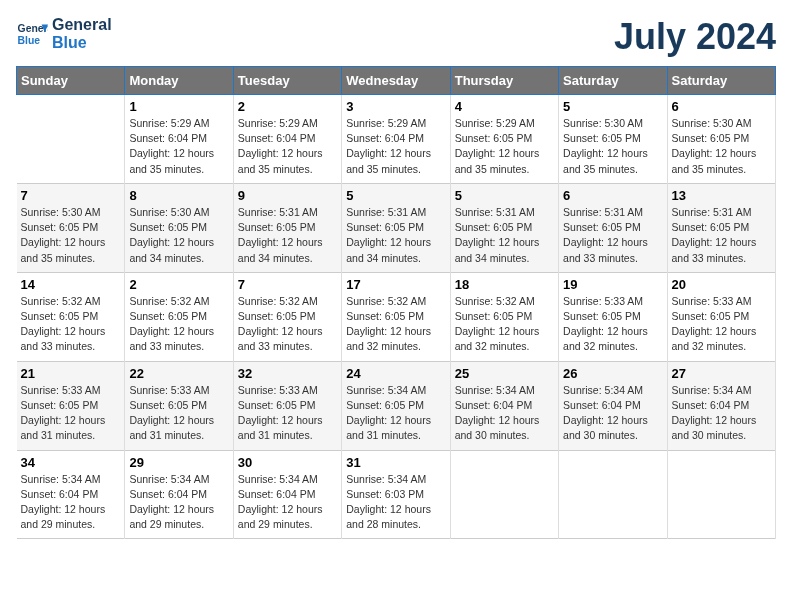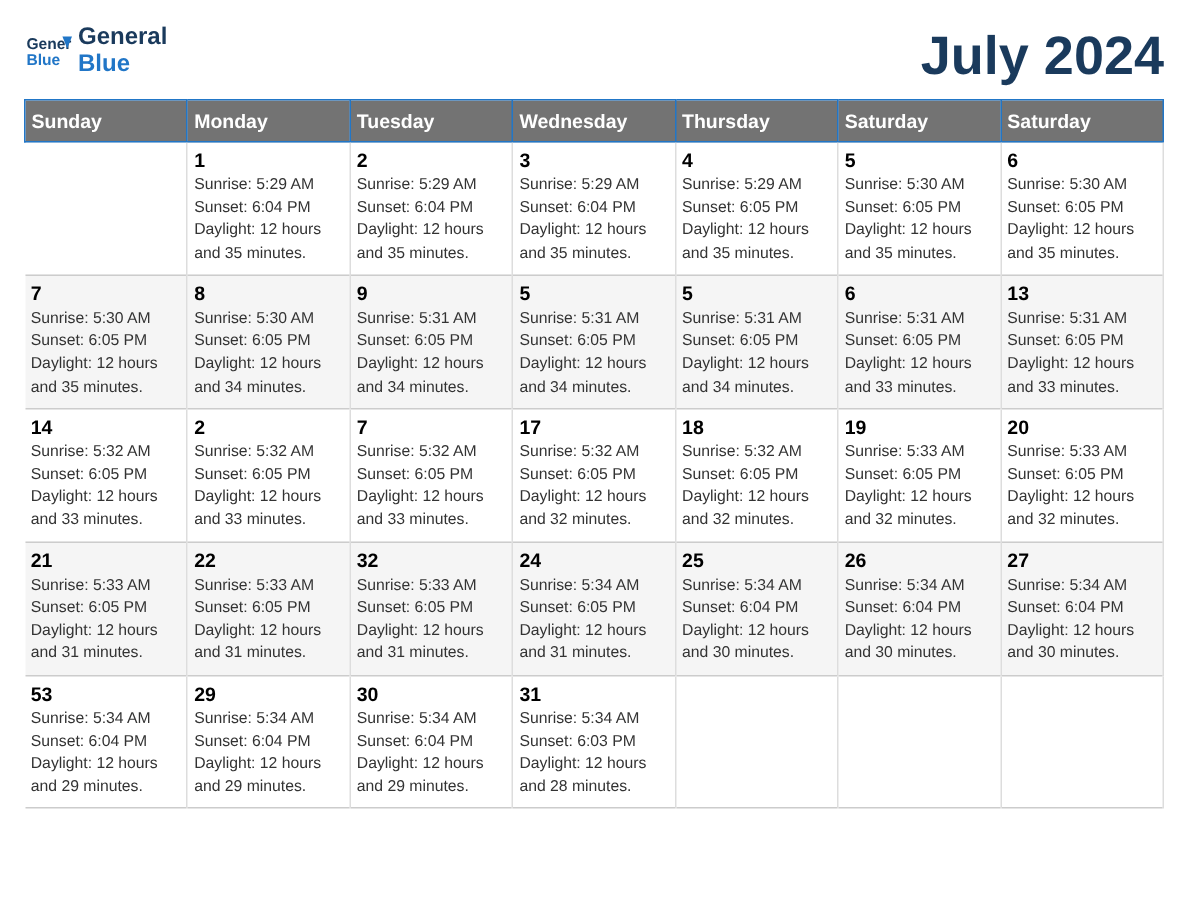--- a/index.html
+++ b/index.html
@@ -310,21 +310,21 @@
         <td>
           <div class="day-number">27</div>
           <div class="day-info" style="white-space: pre-line;">Sunrise: 5:34 AM
 Sunset: 6:04 PM
 Daylight: 12 hours
 and 30 minutes.</div>
         </td>
       </tr>
       <tr>
         <td>
-          <div class="day-number">53</div>
+          <div class="day-number">34</div>
           <div class="day-info" style="white-space: pre-line;">Sunrise: 5:34 AM
 Sunset: 6:04 PM
 Daylight: 12 hours
 and 29 minutes.</div>
         </td>
         <td>
           <div class="day-number">29</div>
           <div class="day-info" style="white-space: pre-line;">Sunrise: 5:34 AM
 Sunset: 6:04 PM
 Daylight: 12 hours

